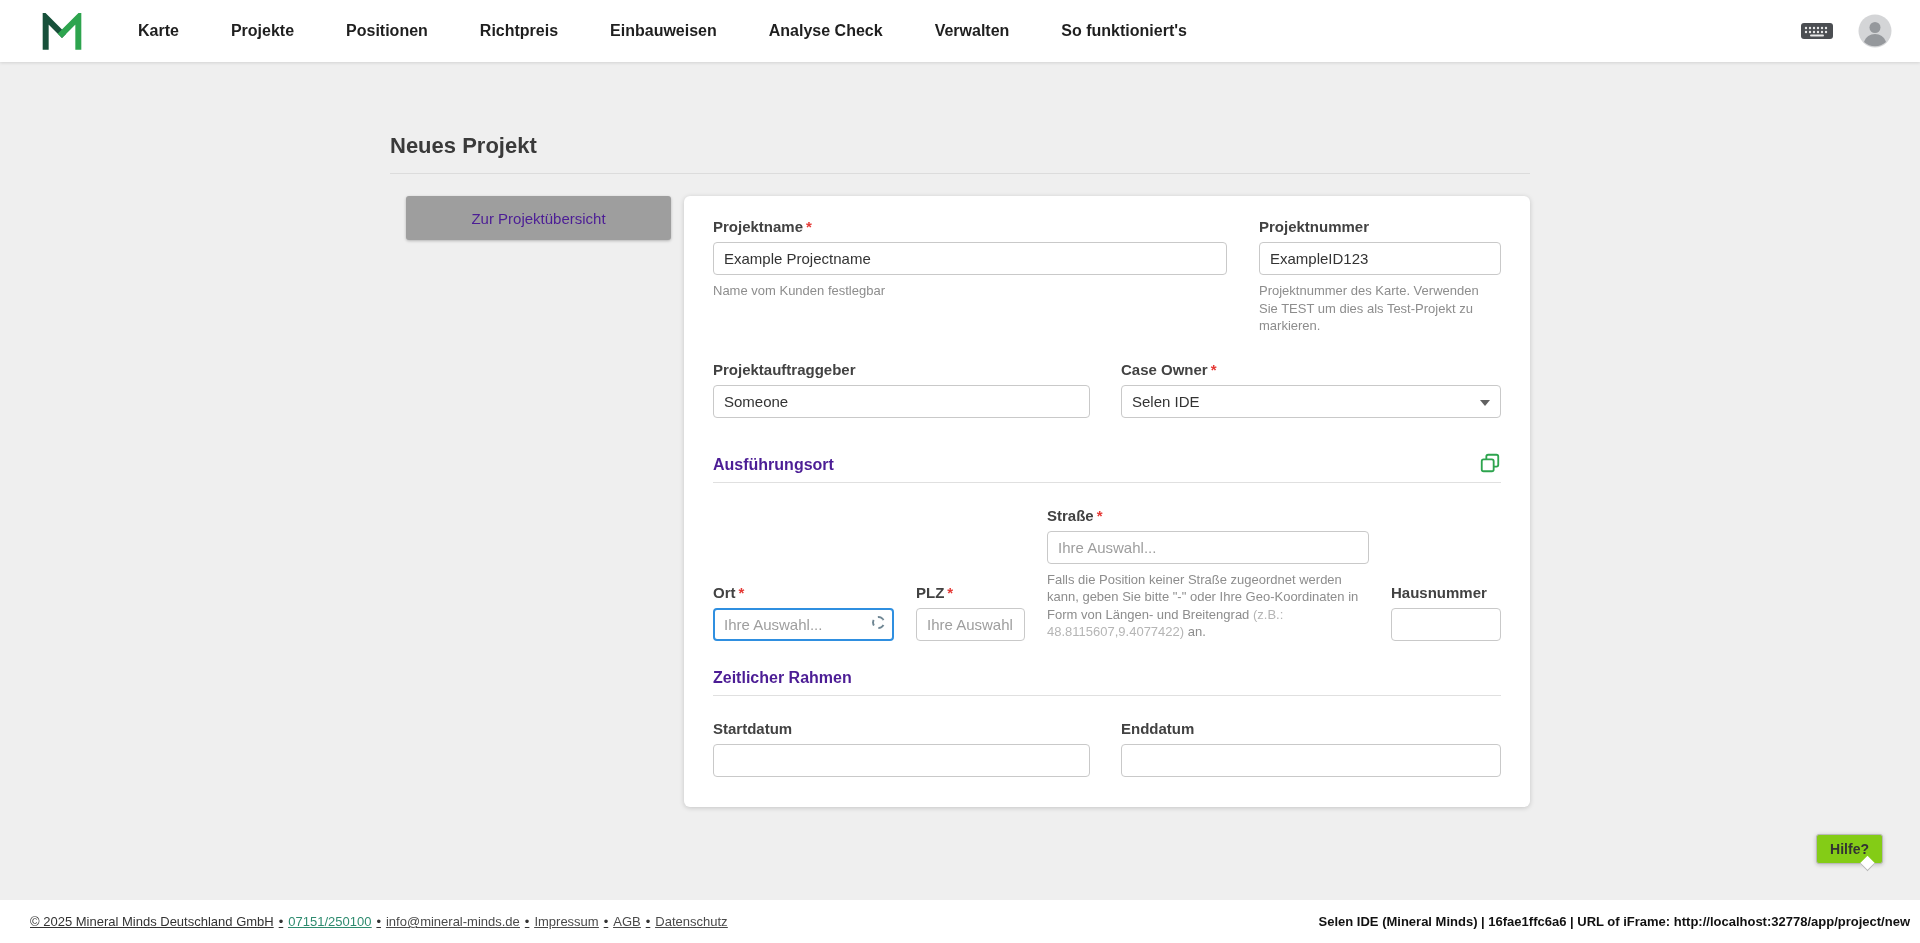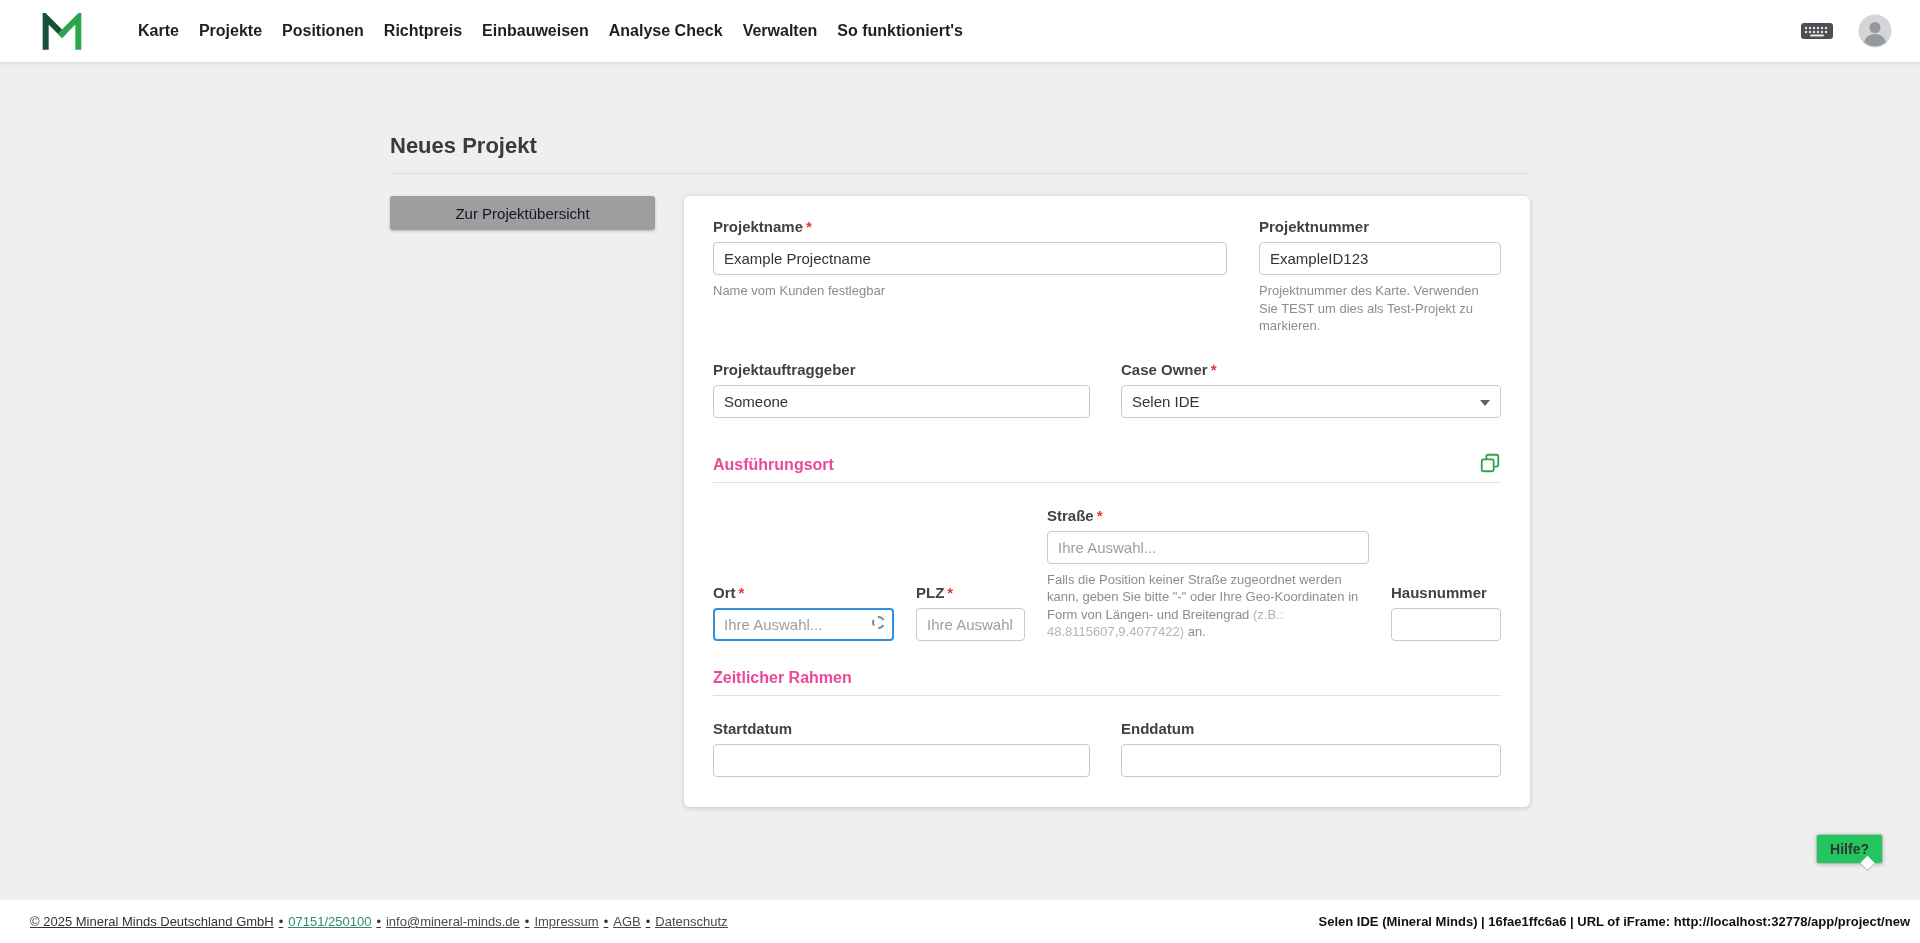--- a/index.html
+++ b/index.html
@@ -3,36 +3,36 @@
 <meta charset="utf-8">
 <style>
   * { margin:0; padding:0; box-sizing:border-box; }
   html,body { width:1920px; height:943px; overflow:hidden; background:#efefef;
               font-family:"Liberation Sans", sans-serif; color:#333; }
 
   
   .navbar { height:62px; background:#fff; display:flex; align-items:center;
             padding:0 28px 0 42px; box-shadow:0 1px 3px rgba(0,0,0,.12); position:relative; z-index:5; }
   .logo { margin-right:56px; display:flex; align-items:center; cursor:pointer; }
-  .nav-items { display:flex; align-items:center; gap:20px; flex:1; }
+  .nav-items { display:flex; align-items:center; gap:52px; flex:1; }
   .nav-item { font-size:16px; font-weight:700; color:#1f1f1f; cursor:pointer; white-space:nowrap; }
   .nav-right { display:flex; align-items:center; gap:24px; }
   .icon-btn { cursor:pointer; display:flex; align-items:center; }
 
   
   .main { height:838px; overflow:hidden; padding-top:71px; }
   .container { width:1140px; margin:0 auto; }
   .page-title { font-size:22px; font-weight:700; color:#3a3a3a; padding-bottom:14px; }
   .title-rule { border:none; border-top:1px solid #dcdcdc; margin-bottom:22px; }
 
   .content-row { display:flex; align-items:flex-start; gap:29px; }
   .left-col { width:265px; flex:0 0 265px; }
-  .back-btn { width:100%; height:34px; background:#9e9e9e; color:#0f172a; border:none; border-radius:3px;
+  .back-btn { width:100%; height:44px; background:#9e9e9e; color:#4c1d95; border:none; border-radius:3px;
               font-size:15px; font-weight:500; font-family:inherit; cursor:pointer;
-              box-shadow:0 1px 3px rgba(0,0,0,.25); }
+              box-shadow:0 1px 3px rgba(0,0,0,.25);margin-left:16px; }
 
   .card { flex:1; background:#fff; border-radius:6px; box-shadow:0 1px 5px rgba(0,0,0,.18);
           padding:22px 29px 26px; }
   .card-stub { flex:1; margin-top:11px; height:60px; background:#fff; border-radius:6px 6px 0 0;
                box-shadow:0 1px 5px rgba(0,0,0,.18); }
   .right-col { flex:1; display:flex; flex-direction:column; }
 
   .form-row { display:flex; justify-content:space-between; margin-bottom:26px; }
   .fcol-wide { width:514px; }
   .fcol-narrow { width:242px; }
@@ -44,38 +44,38 @@
   .tinput { width:100%; height:33px; border:1px solid #c9c9c9; border-radius:4px; padding:0 10px;
             font-size:15px; color:#333; font-family:inherit; background:#fff; outline:none; }
   .tinput::placeholder { color:#9e9e9e; }
   .tinput:disabled, .tinput.disabled { background:#e2e2e2; }
   .tinput--focused { border:2px solid #2f8fe0; padding:0 9px; }
   .fhelp { font-size:13px; color:#8d8d8d; margin-top:7px; line-height:1.35; }
   .fhelp .muted { color:#b5b5b5; }
 
   .section-head { display:flex; align-items:flex-end; justify-content:space-between;
                   border-bottom:1px solid #e0e0e0; padding-bottom:8px; margin-bottom:24px; }
-  .section-title { font-size:16px; font-weight:700; color:#ec4899; }
+  .section-title { font-size:16px; font-weight:700; color:#4c1d95; }
 
   .select { position:relative; width:100%; height:33px; border:1px solid #c9c9c9; border-radius:4px;
             padding:0 26px 0 10px; font-size:15px; color:#333; display:flex; align-items:center;
             cursor:pointer; background:#fff; }
   .select .chevron { position:absolute; right:10px; top:14px; width:0; height:0;
                      border-left:5px solid transparent; border-right:5px solid transparent;
                      border-top:6px solid #616161; }
 
   .loc-row { display:flex; justify-content:space-between; margin-bottom:28px;align-items:flex-end; }
   .col-ort { width:181px; } .col-plz { width:109px; } .col-str { width:322px; } .col-hnr { width:110px; }
   .input-wrap { position:relative; }
   .spinner { position:absolute; right:9px; top:50%; width:13px; height:13px; margin-top:-8px;
              border:2px dashed #6f8693; border-radius:50%; animation:spin 1.4s linear infinite; }
   @keyframes spin { to { transform:rotate(360deg); } }
 
   
-  .help-bubble { position:fixed; right:37px; bottom:79px; background:#22c55e; border:1px solid #b9b9b9;
+  .help-bubble { position:fixed; right:37px; bottom:79px; background:#84cc16; border:1px solid #b9b9b9;
                  border-radius:3px; padding:6px 13px; font-size:14px; font-weight:700; color:#333;
                  cursor:pointer; box-shadow:0 1px 4px rgba(0,0,0,.2); z-index:20; }
   .help-bubble::after { content:""; position:absolute; right:9px; bottom:-6px; width:10px; height:10px;
                         background:#fff; border-right:1px solid #b9b9b9; border-bottom:1px solid #b9b9b9;
                         transform:rotate(45deg); }
 
   
   .footer { height:43px; background:#fff; display:flex; align-items:center; justify-content:space-between;
             padding:0 10px 0 30px; font-size:13px; color:#333; position:relative; z-index:6; }
   .footer-left { display:flex; align-items:center; gap:5px; white-space:nowrap;text-decoration:underline; }

